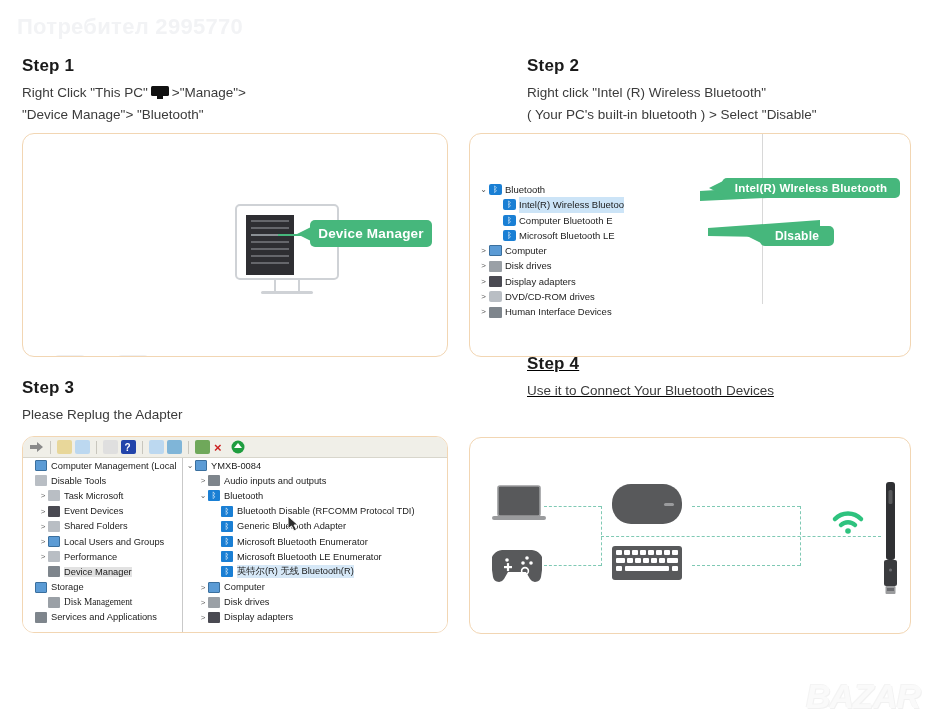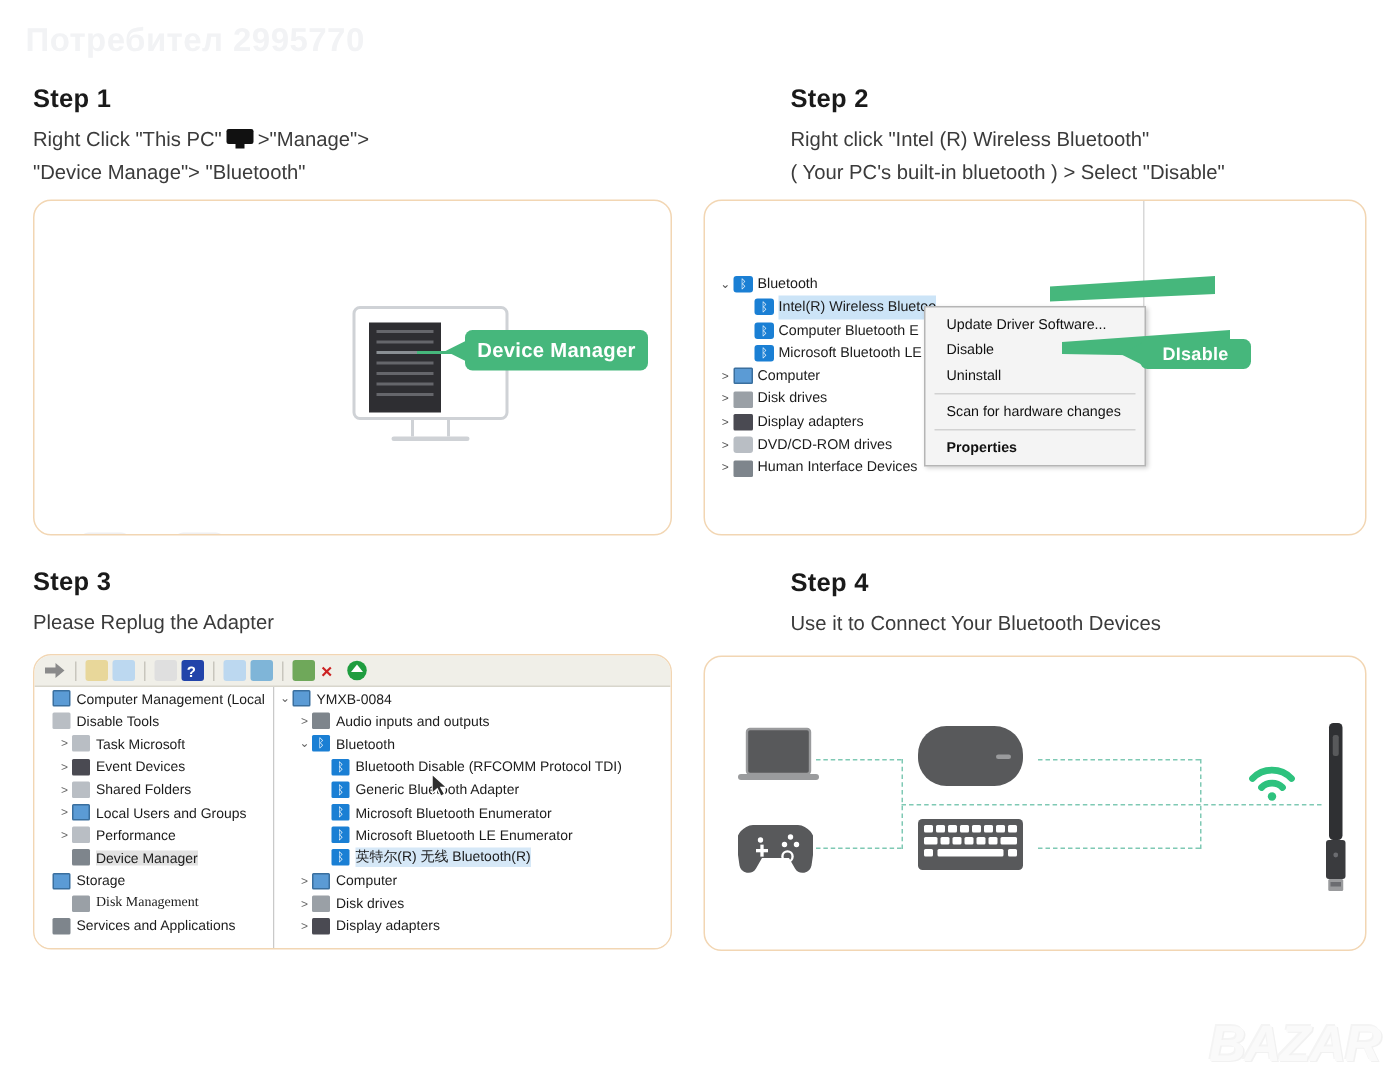--- a/index.html
+++ b/index.html
@@ -243,35 +243,29 @@
           </div>
           <div class="dm-row" style="padding-left: 0px;">
             <span class="chev">&gt;</span>
             <span class="ico hid-ico"></span>
             <span class="lbl">Human Interface Devices</span>
           </div>
         </div>
 
       <div class="vline" style="left:292px; top:-48px; height:170px;"></div>
 
-      <div class="ctx-menu" style="left:146px; top:22px; width:148px;" id="ctx-menu">
-          <div class="mi">Update Driver Software...</div>
-          <div class="mi">Disable</div>
-          <div class="mi">Uninstall</div>
-          <div class="sep"></div>
-          <div class="mi">Scan for hardware changes</div>
-          <div class="sep"></div>
-          <div class="mi bold">Properties</div>
-        </div>
 
       <svg style="position:absolute; left:230px; top:0px; width:140px; height:110px;">
         <polygon points="0,9 110,2 110,14 0,19" fill="#46b77c"></polygon>
         <polygon points="8,46 120,38 120,56 8,54" fill="#46b77c"></polygon>
       </svg>
 
+      <div class="tag-green" style="left:252px; top:-4px; width:178px; height:20px; font-size:11.5px;">
+        <span>Intel(R) WIreless Bluetooth</span>
+      </div>
       <div class="tag-green" style="left:290px; top:44px; width:74px; height:20px; font-size:12px;">
         <span>DIsable</span>
       </div>
     </div>
   </div>
 
   <div class="step" style="left:22px; top:378px; width:430px;">
     <div class="step-title">Step 3</div>
     <div class="step-desc">
       <span>Please Replug the Adapter</span>
@@ -418,21 +412,21 @@
           </div>
           <div class="cm-row" style="padding-left: 15px;">
             <span class="chev">&gt;</span>
             <span class="ico da-ico" style="width: 12px; height: 11px;"></span>
             <span class="lbl">Display adapters</span>
           </div>
         </div>
     </div>
   </div>
 
-  <div class="step" style="left:527px; top:379px; width:400px;">
+  <div class="step" style="left:527px; top:354px; width:400px;text-decoration:underline;">
     <div class="step-title">Step 4</div>
     <div class="step-desc">
       <span>Use it to Connect Your Bluetooth Devices</span>
     </div>
   </div>
 
   <div class="card" style="position:absolute; left:469px; top:437px; width:442px; height:197px;">
     <div class="s4">
 
       <div class="dash-h" style="left:74px; top:68px; width:57px;"></div>

